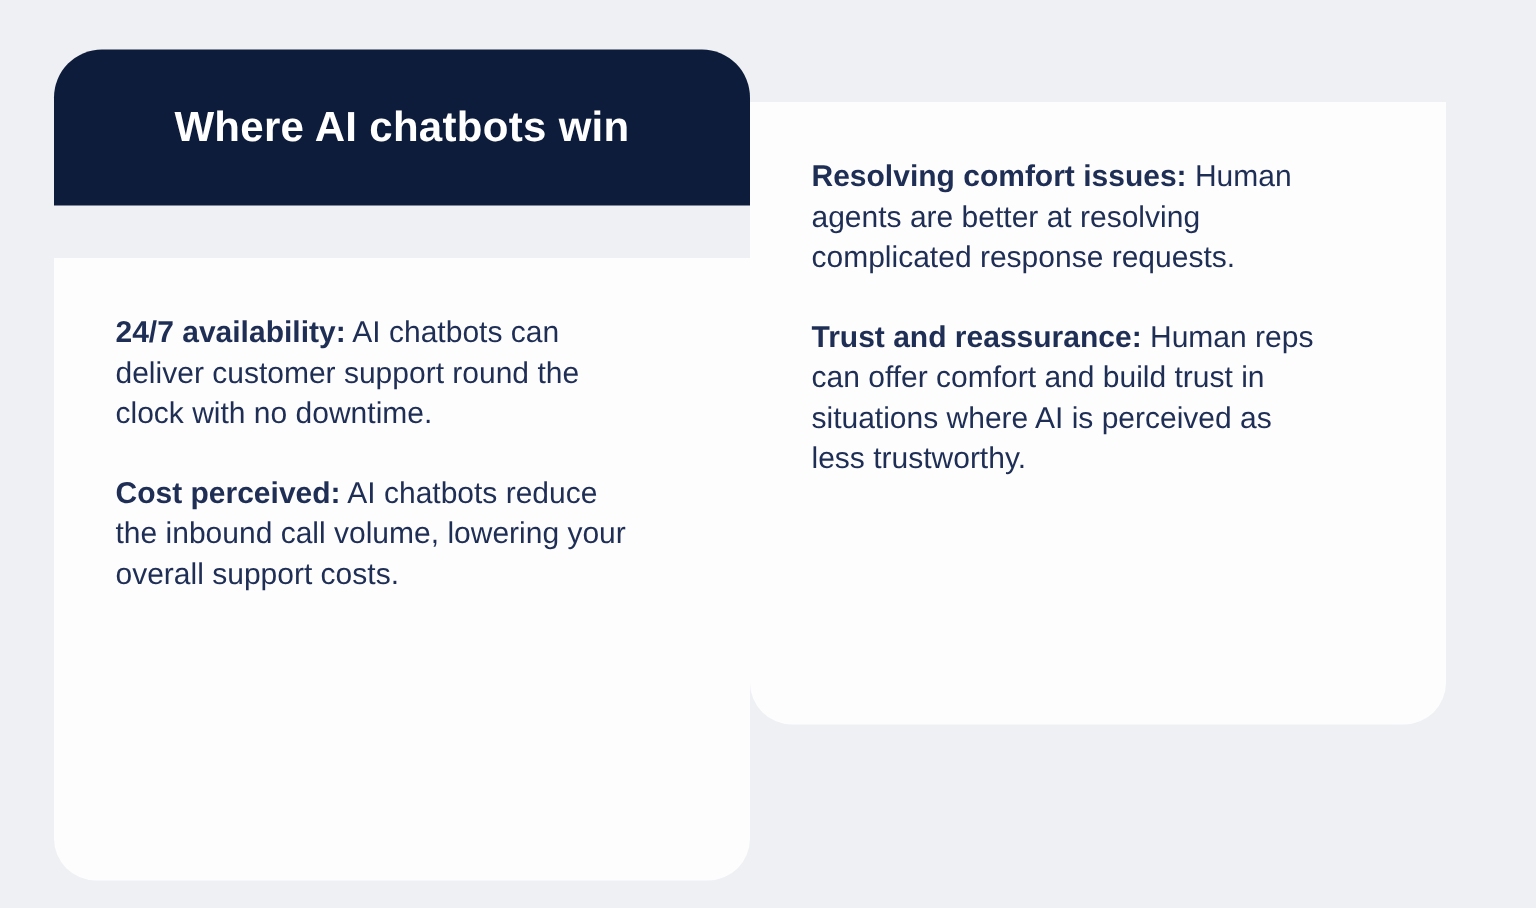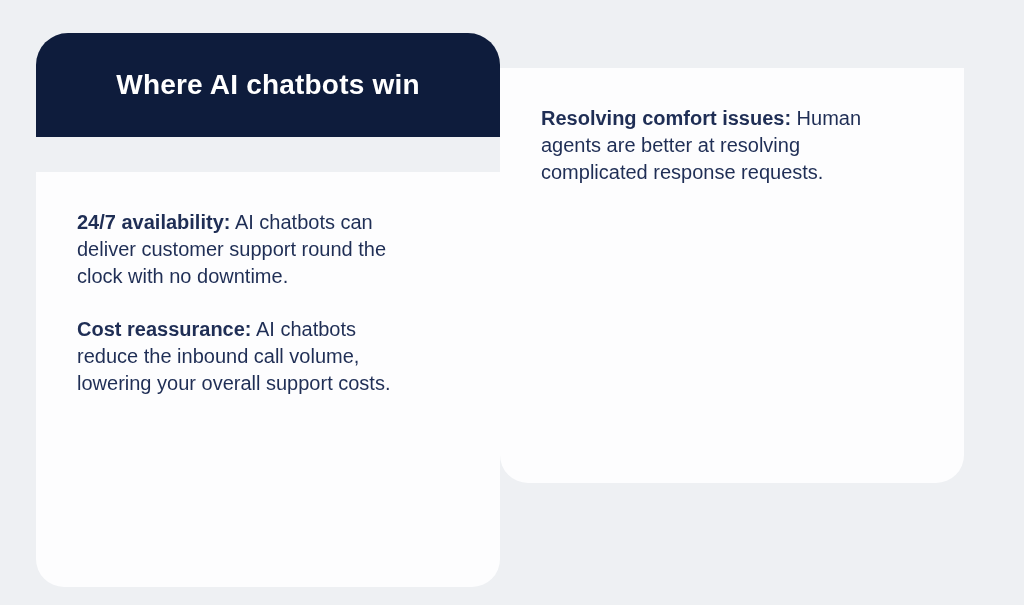--- a/index.html
+++ b/index.html
@@ -63,24 +63,25 @@
 
 <div class="canvas">
   <div class="columns">
 
     <div class="col">
       <div class="header">
         <span class="header-title">Where AI chatbots win</span>
       </div>
       <div class="card">
           <p class="item"><strong>24/7 availability:</strong><span> AI chatbots can deliver customer support round the clock with no downtime.</span></p>
-          <p class="item"><strong>Cost reassurance:</strong><span> AI chatbots reduce the inbound call volume, lowering your overall support costs.</span></p>
+          <p class="item"><strong>Cost perceived:</strong><span> AI chatbots reduce the inbound call volume, lowering your overall support costs.</span></p>
         </div>
     </div>
 
     <div class="col">
       <div class="card">
           <p class="item"><strong>Resolving comfort issues:</strong><span> Human agents are better at resolving complicated response requests.</span></p>
+          <p class="item"><strong>Trust and reassurance:</strong><span> Human reps can offer comfort and build trust in situations where AI is perceived as less trustworthy.</span></p>
         </div>
     </div>
 
   </div>
 </div>
 
 </body></html>

